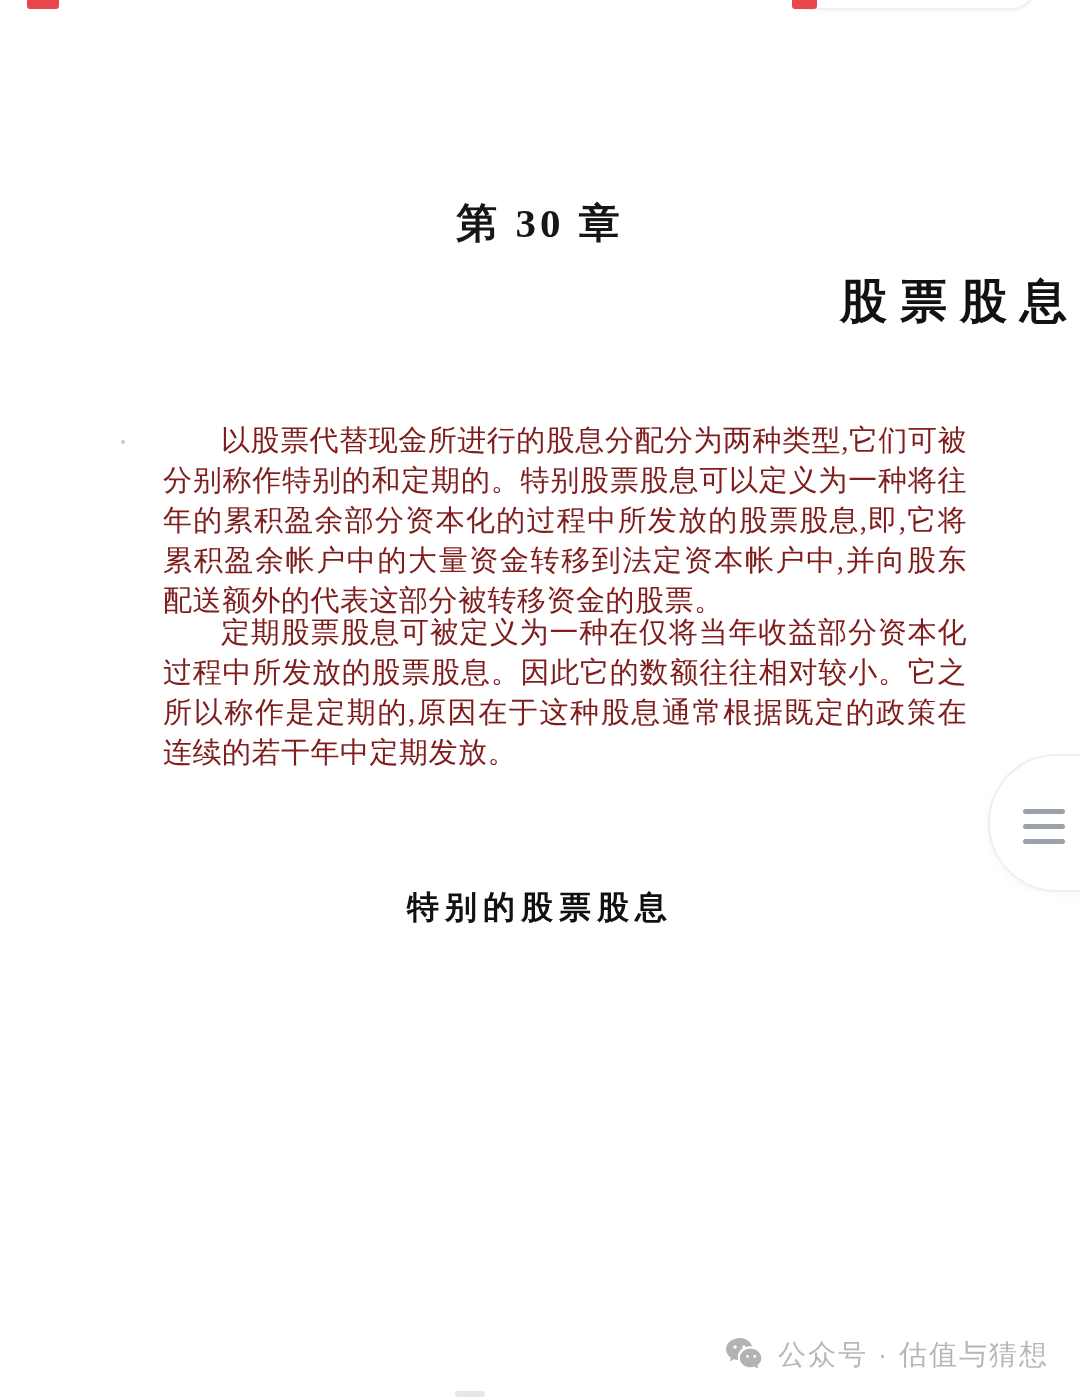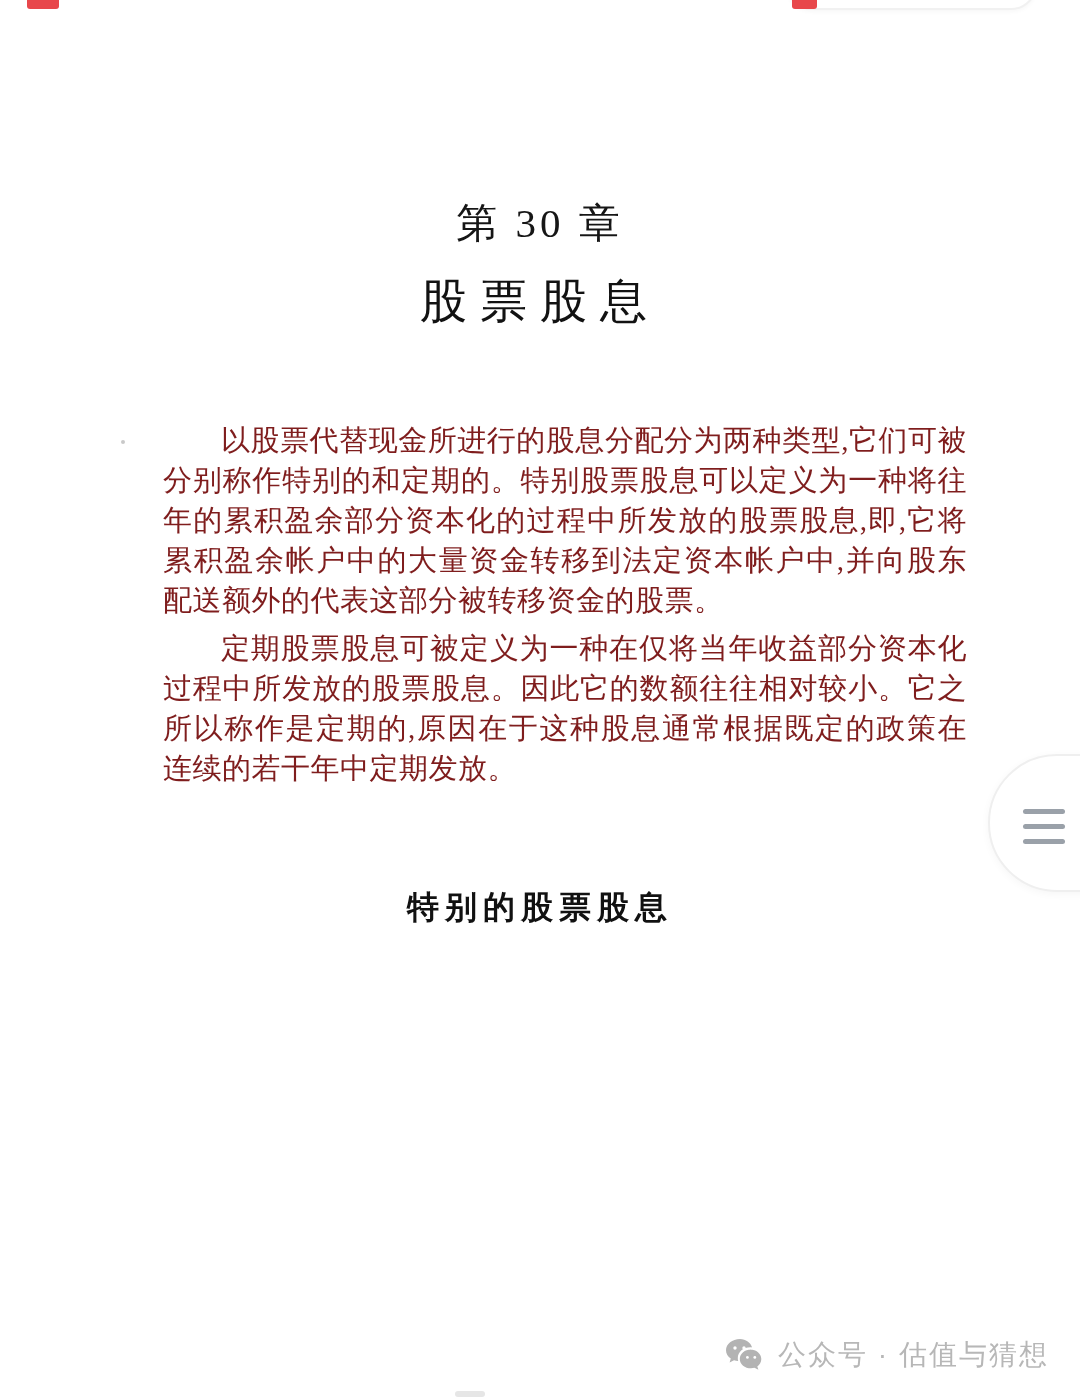--- a/index.html
+++ b/index.html
@@ -37,48 +37,48 @@
   .red-mark.right { left: 792px; width: 25px; }
 
   
   .chapter-number {
     position: absolute;
     top: 196px;
     left: 0;
     width: 100%;
     text-align: center;
     font-size: 41px;
-    font-weight: 400;
+    font-weight: 700;
     letter-spacing: 4px;
     color: #161616;
   }
   .chapter-title {
     position: absolute;
     top: 270px;
     left: 0;
     width: 100%;
-    text-align: center;
+    text-align: right;
     font-size: 47px;
-    font-weight: 400;
+    font-weight: 700;
     letter-spacing: 13px;
     color: #121212;
   }
   .para {
     position: absolute;
     left: 163px;
     width: 804px;
     font-size: 29px;
     line-height: 40px;
     text-align: justify;
     text-indent: 2em;
     letter-spacing: 0.5px;
     color: #7f1d1d;
   }
   .para.p1 { top: 420px; }
-  .para.p2 { top: 628px; }
+  .para.p2 { top: 612px; }
   .para.p3 { top: 1026px; line-height: 42px; }
 
   .section-heading {
     position: absolute;
     top: 886px;
     left: 0;
     width: 100%;
     text-align: center;
     font-family: "Liberation Sans", sans-serif;
     font-size: 32px;
@@ -106,21 +106,21 @@
     background: #e6e6e6;
     border-radius: 3px;
   }
 
   
   .watermark {
     position: absolute;
     top: 1336px;
     left: 724px;
     display: flex;
-    align-items: flex-end;
+    align-items: center;
     gap: 10px;
     color: #b7b7b7;
   }
   .watermark .wm-text {
     font-family: "Liberation Sans", sans-serif;
     font-size: 28px;
     letter-spacing: 2px;
     white-space: nowrap;
   }
   .watermark svg { display: block; }

